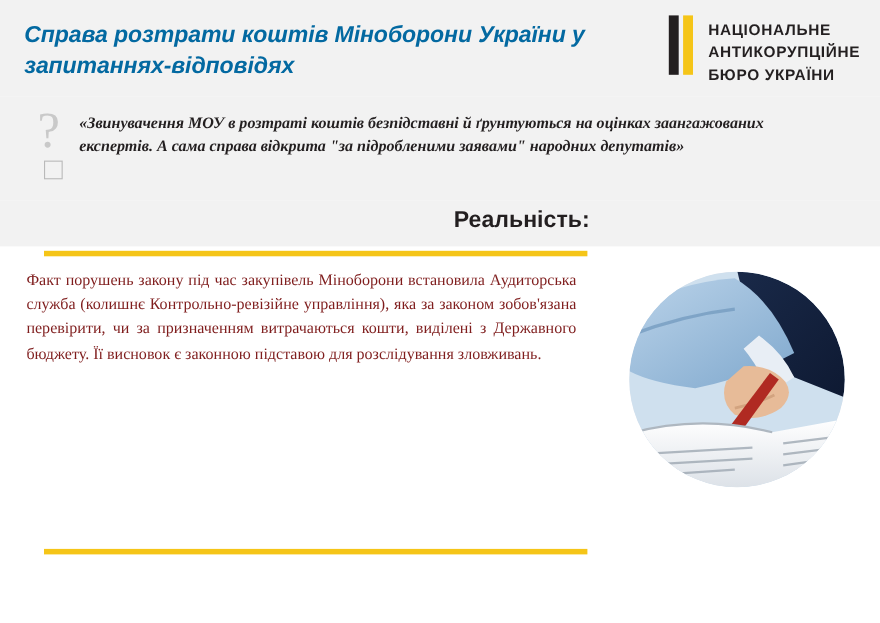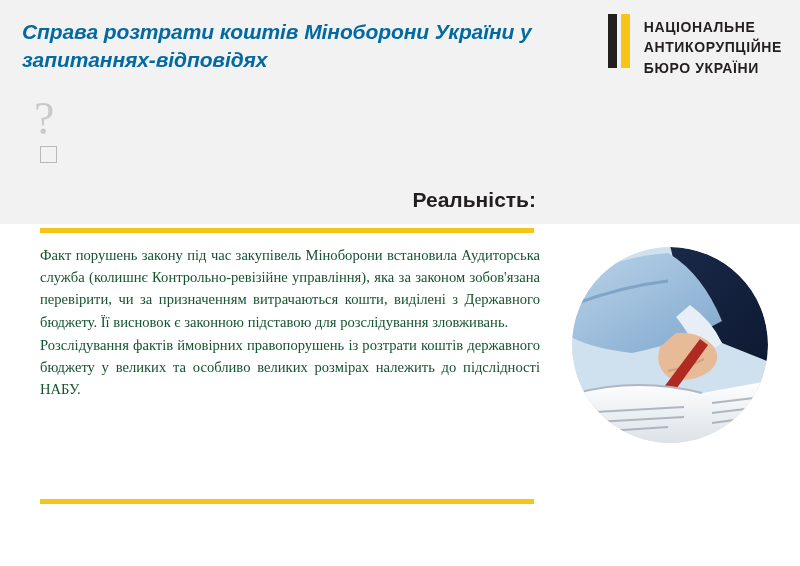--- a/index.html
+++ b/index.html
@@ -150,25 +150,25 @@
     width: 494px;
     height: 5px;
     background: #f5c518;
   }
   .rule-top { top: 228px; }
   .rule-bottom { top: 499px; }
 
   
   .body-text {
     position: absolute;
-    left: 40px;
+    left: 24px;
     top: 244px;
     width: 500px;
     font-size: 14.6px;
-    color: #14532d;
+    color: #7f1d1d;
     font-family: "Liberation Serif", serif;
     line-height: 1.52;
   }
   .body-text p {
     margin: 0;
     text-align: justify;
   }
   .body-text p.last {
     margin-top: 1px;
   }
@@ -211,31 +211,31 @@
       <span>НАЦІОНАЛЬНЕ</span>
       <span>АНТИКОРУПЦІЙНЕ</span>
       <span>БЮРО УКРАЇНИ</span>
     </div>
   </div>
 </div>
 
 <div class="question-block">
   <div class="q-mark">?</div>
   <div class="q-box"></div>
+  <div class="question-text">«Звинувачення МОУ в розтраті коштів безпідставні й ґрунтуються на оцінках заангажованих експертів. А сама справа відкрита "за підробленими заявами" народних депутатів»</div>
 </div>
 
 <div class="reality-wrap">
   <div class="reality">Реальність:</div>
 </div>
 
 <div class="rule rule-top"></div>
 
 <div class="body-text">
   <p>Факт порушень закону під час закупівель Міноборони встановила Аудиторська служба (колишнє Контрольно-ревізійне управління), яка за законом зобов'язана перевірити, чи за призначенням витрачаються кошти, виділені з Державного бюджету. Її висновок є законною підставою для розслідування зловживань.</p>
-  <p class="last">Розслідування фактів ймовірних правопорушень із розтрати коштів державного бюджету у великих та особливо великих розмірах належить до підслідності НАБУ.</p>
 </div>
 
 <div class="photo">
   <svg width="196" height="196" viewBox="0 0 196 196">
     <defs>
       <clipPath id="circ">
           <circle cx="98" cy="98" r="98"></circle>
         </clipPath>
       <linearGradient id="suit" x1="0" y1="0" x2="1" y2="1">
         <stop offset="0%" stop-color="#1a2a4a"></stop>

